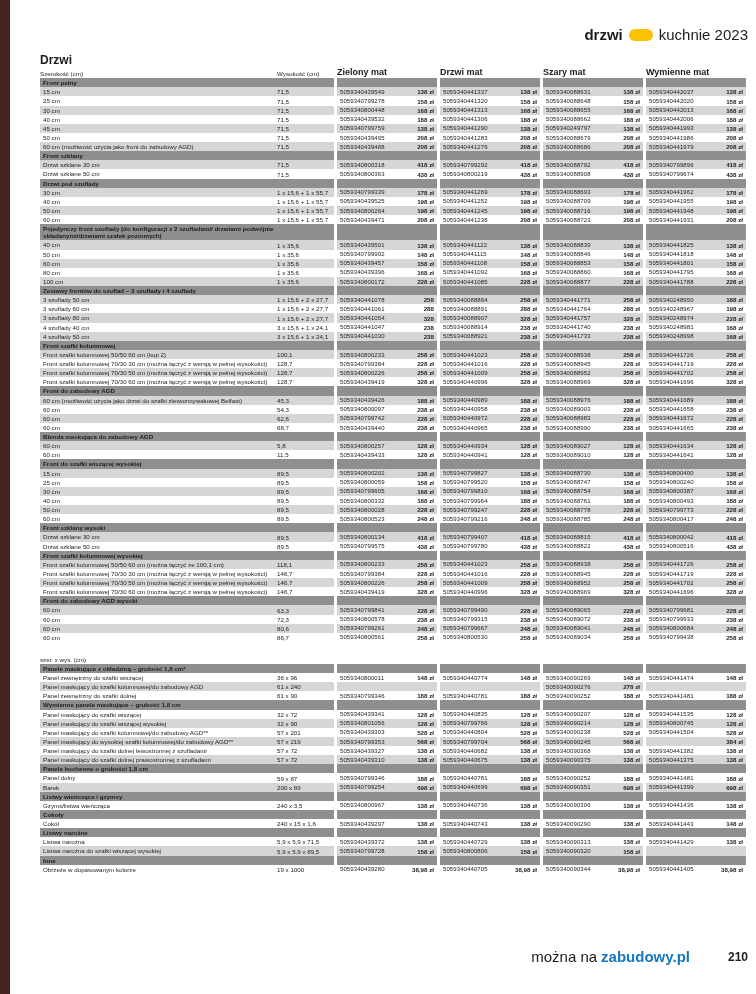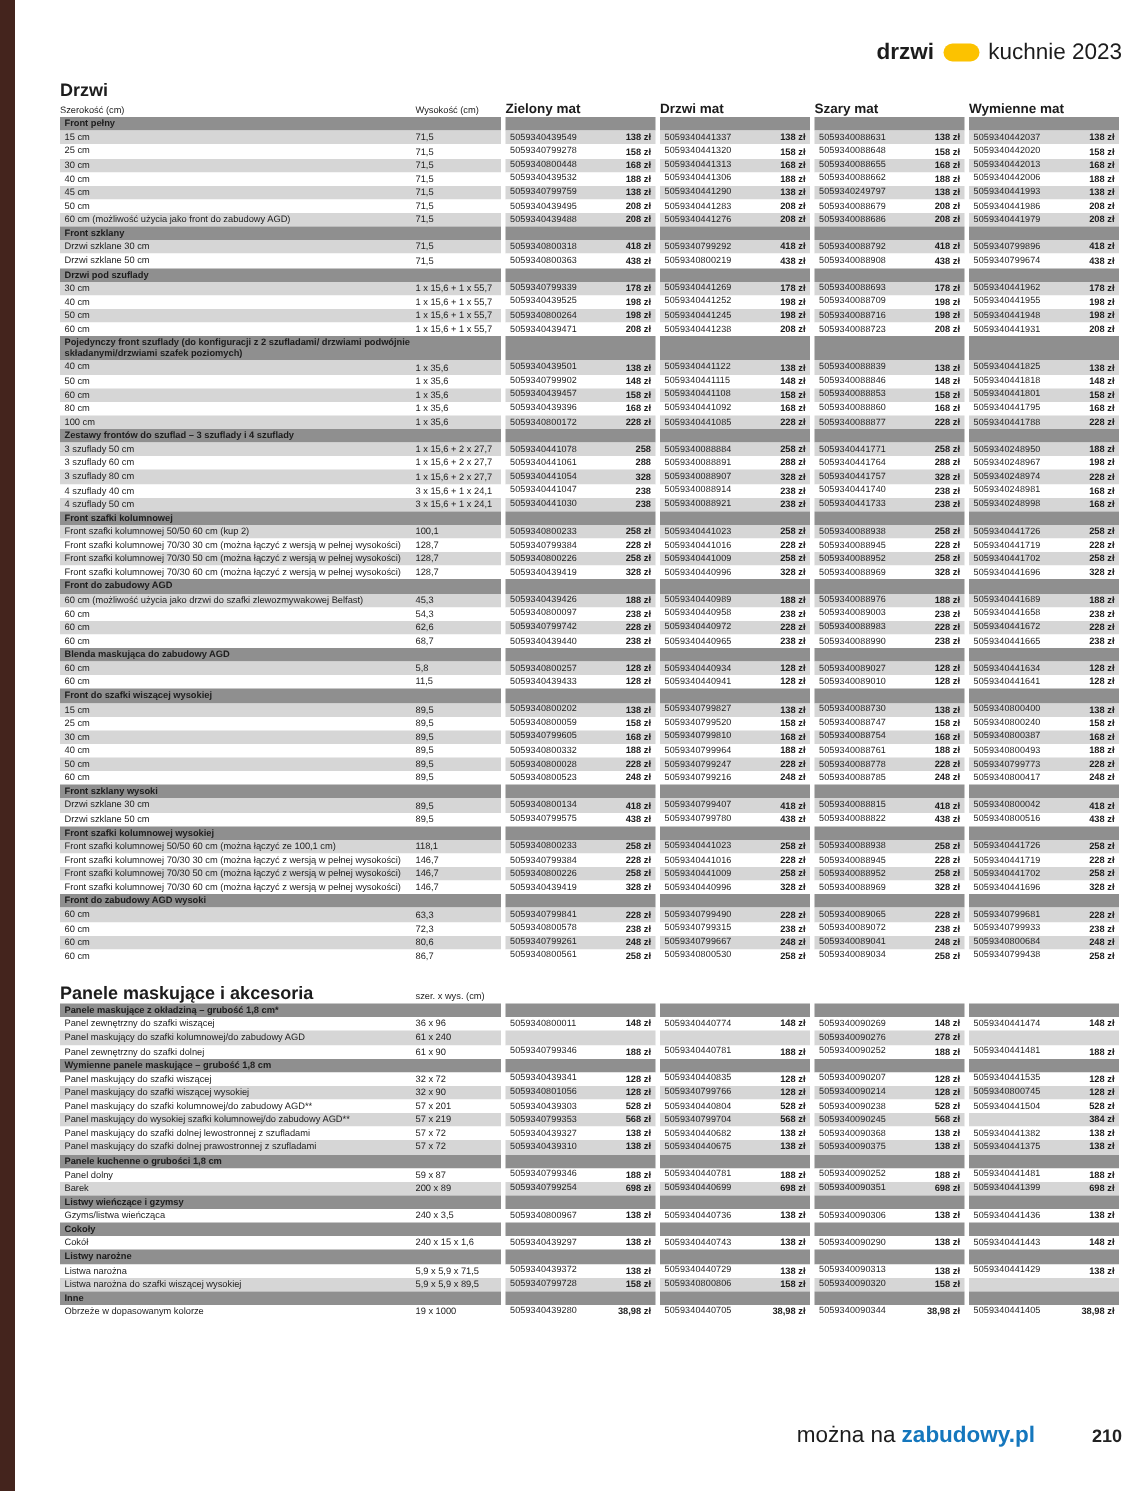--- a/index.html
+++ b/index.html
@@ -1248,23 +1248,20 @@
           <div class="c-price">258 zł</div>
         </div>
         <div class="c-group" style="background: rgb(255, 255, 255);">
           <div class="c-code">5059340799438</div>
           <div class="c-price">258 zł</div>
         </div>
       </div>
     </div>
 
   <div class="t2-head">
-    <div class="t2-title-wrap">
-      <div class="tbl-title">Panele maskujące i akcesoria</div>
-    </div>
     <div class="t2-size">szer. x wys. (cm)</div>
   </div>
   <div id="table-1">
       <div class="row sec">
         <div class="c-left" style="background: rgb(143, 143, 143);">
           <div class="c-name">Panele maskujące z okładziną – grubość 1,8 cm*</div>
         </div>
         <div class="c-group" style="background: rgb(143, 143, 143);"></div>
         <div class="c-group" style="background: rgb(143, 143, 143);"></div>
         <div class="c-group" style="background: rgb(143, 143, 143);"></div>

